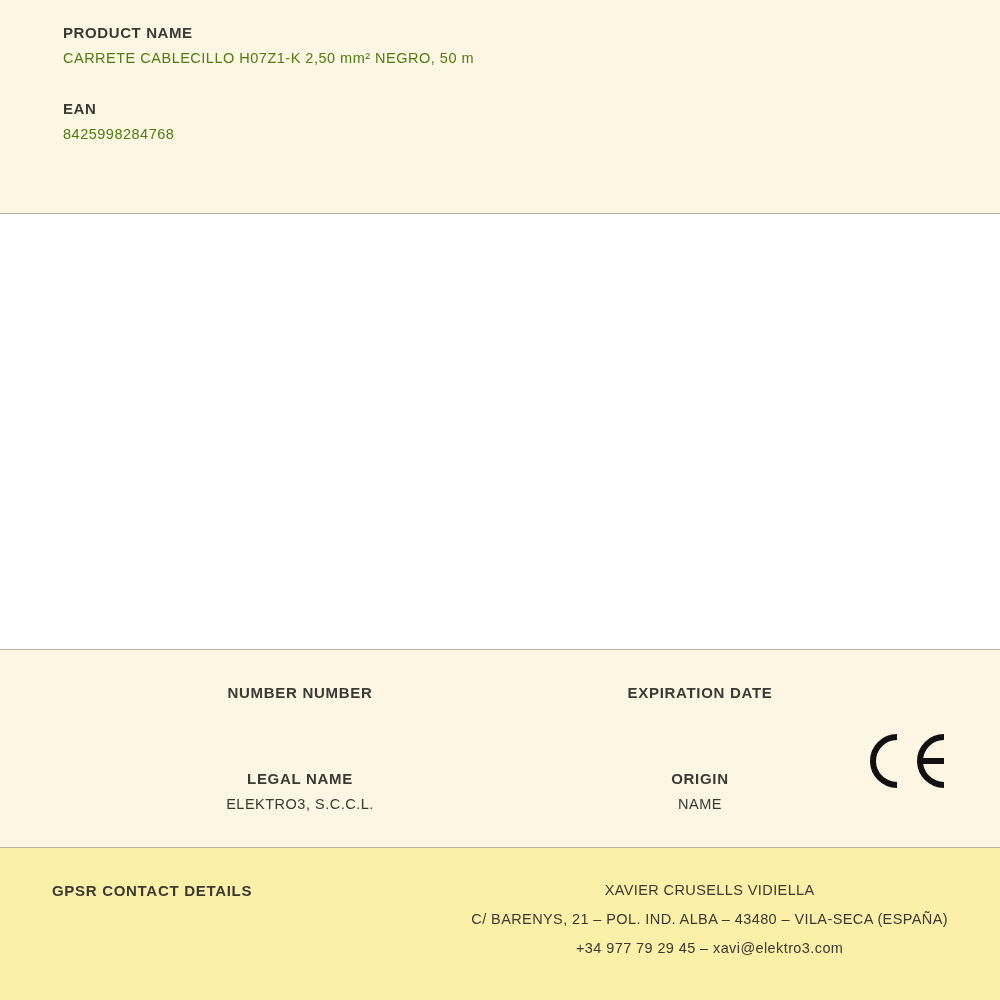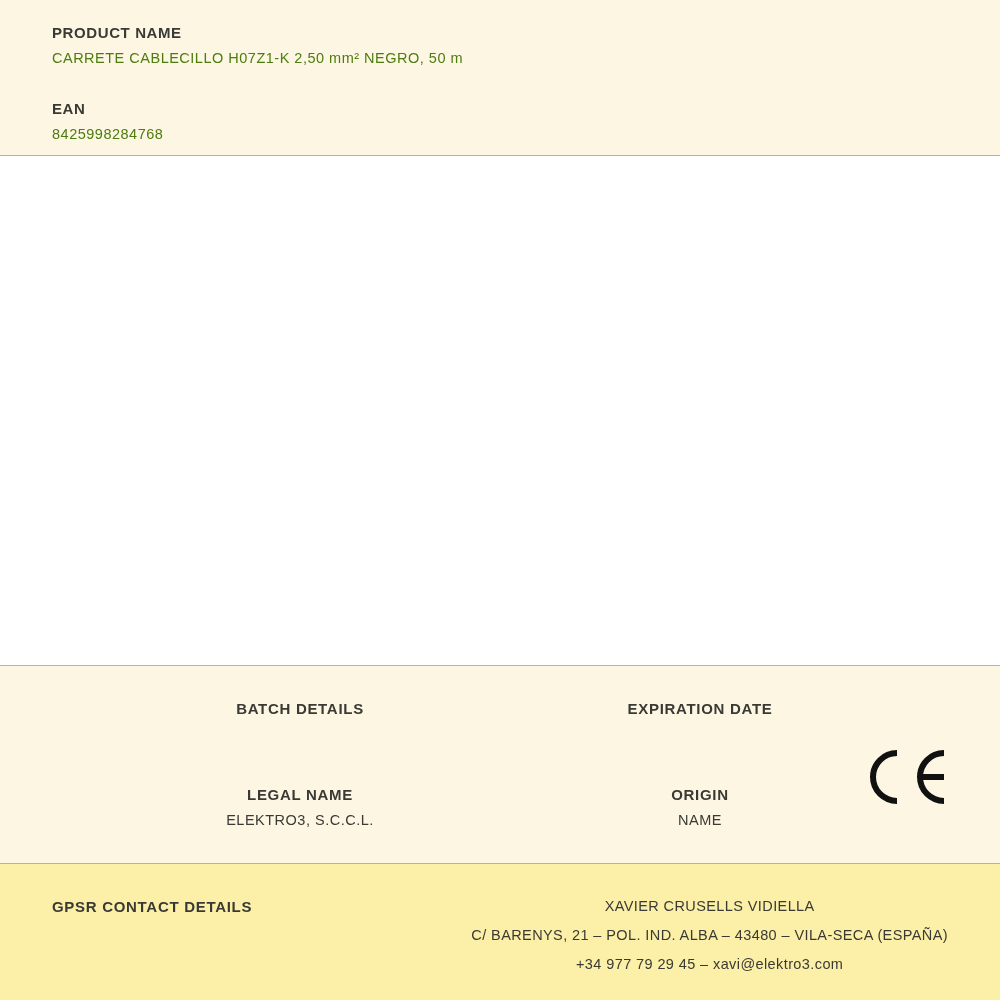--- a/index.html
+++ b/index.html
@@ -18,23 +18,23 @@
     position: relative;
     width: 1000px;
     height: 1000px;
     display: flex;
     flex-direction: column;
   }
 
   
   .top-block {
     background: #fdf6e3;
-    padding: 24px 0 0 0;
+    padding: 24px 0 0 11px;
     box-sizing: border-box;
-    height: 156px;
+    height: 214px;
     border-bottom: 1px solid #b9b49f;
   }
   .field {
     padding-left: 52px;
   }
   .field-label {
     font-size: 15px;
     font-weight: bold;
     letter-spacing: 0.6px;
     color: #3a3a35;
@@ -95,21 +95,21 @@
     position: absolute;
     right: 52px;
     top: 82px;
     width: 86px;
     height: 58px;
   }
 
   
   .footer-block {
     background: #fcefa8;
-    height: 136px;
+    height: 152px;
     box-sizing: border-box;
     position: relative;
     padding-top: 30px;
   }
   .footer-label {
     position: absolute;
     left: 52px;
     top: 34px;
     font-size: 15px;
     font-weight: bold;
@@ -144,21 +144,21 @@
       <div class="field-label">EAN</div>
       <div class="field-value">8425998284768</div>
     </div>
   </div>
 
   <div class="middle-blank"></div>
 
   <div class="info-block">
     <div class="info-row row-top">
       <div class="info-cell first">
-        <div class="info-label">BATCH DETAILS</div>
+        <div class="info-label">NUMBER NUMBER</div>
         <div class="info-value"></div>
       </div>
       <div class="info-cell">
         <div class="info-label">EXPIRATION DATE</div>
         <div class="info-value"></div>
       </div>
     </div>
 
     <div class="info-row row-bottom">
       <div class="info-cell first">

